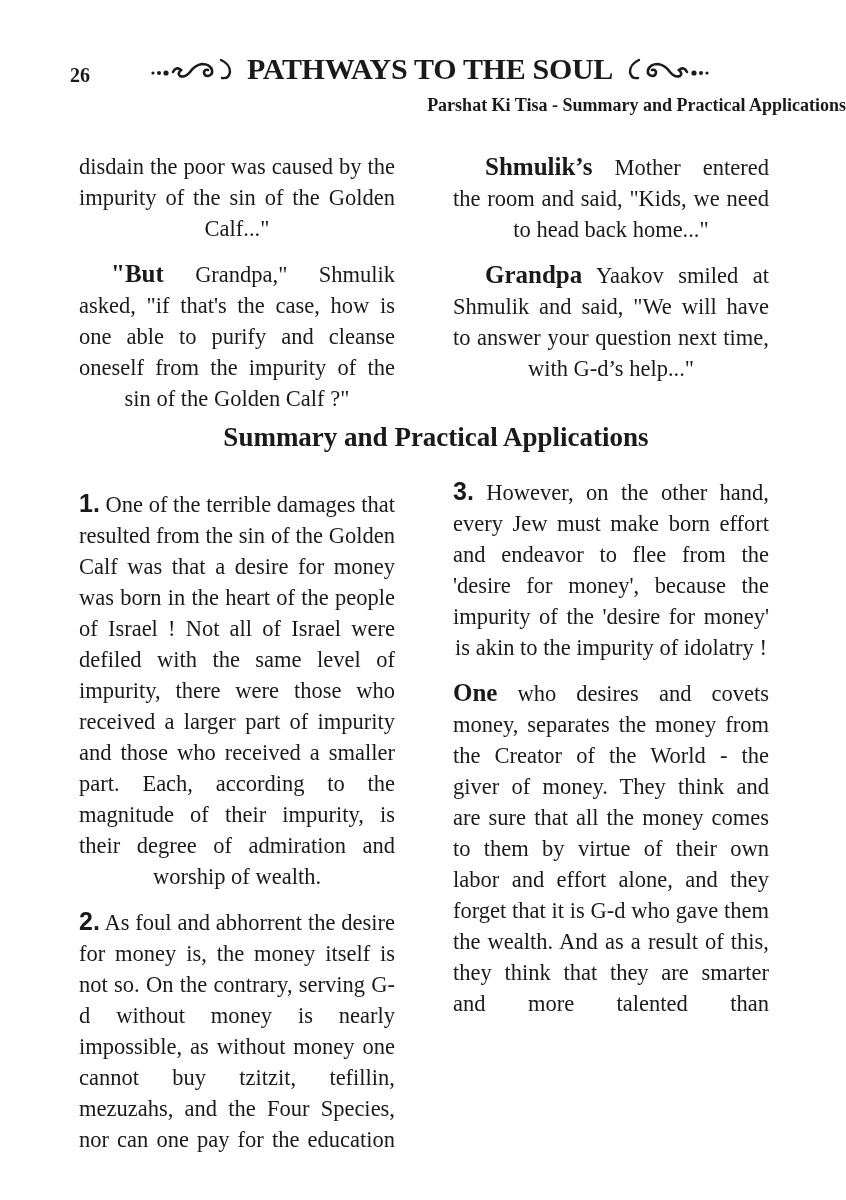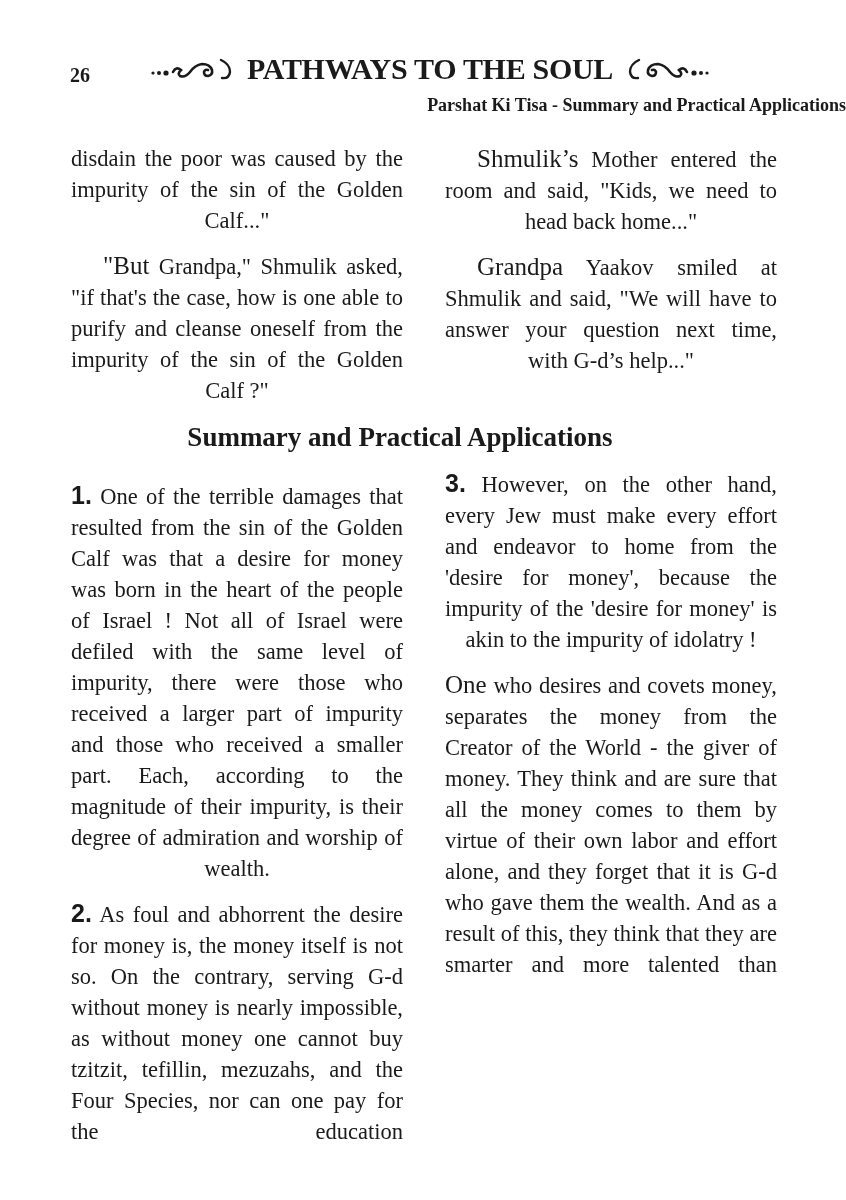--- a/index.html
+++ b/index.html
@@ -62,38 +62,39 @@
     }
     .col {
       position: absolute;
       width: 332px;
       font-size: 22.5px;
       line-height: 31px;
       text-align: justify;
       hyphens: none;
     }
     .col p {
-      margin: 0;
+      margin: 8px;
       text-align-last: center;
     }
     .col p + p { margin-top: 14px; }
     .indent { text-indent: 32px; }
     .col b { font-weight: normal; }
     .num { font-weight: bold; font-size: 25px; font-family: "Liberation Sans", sans-serif; }
-    .lead { font-weight: normal; font-size: 25px; }
+    .lead { font-weight: bold; font-size: 25px; }
     .col-left-top  { left: 71px;  top: 143px; }
     .col-right-top { left: 445px; top: 143px; }
     .section-heading {
       position: absolute;
       left: 0;
       top: 422px;
       width: 800px;
       text-align: center;
       font-size: 27px;
       font-weight: bold;
+      padding-left: 36px;
     }
     .col-left-bot  { left: 71px;  top: 480px; }
     .col-right-bot { left: 445px; top: 468px; }
     .col p.noc { text-align-last: justify; }
   </style>
 </head>
 <body>
 
 <div class="page-header">
   <span class="page-number">26</span>
@@ -134,15 +135,15 @@
 </div>
 
 <div class="section-heading">Summary and Practical Applications</div>
 
 <div class="col col-left-bot">
   <p><span class="num">1.</span><span> One of the terrible damages that resulted from the sin of the Golden Calf was that a desire for money was born in the heart of the people of Israel ! Not all of Israel were defiled with the same level of impurity, there were those who received a larger part of impurity and those who received a smaller part. Each, according to the magnitude of their impurity, is their degree of admiration and worship of wealth.</span></p>
   <p class="noc"><span class="num">2.</span><span> As foul and abhorrent the </span><b>desire</b><span> for money is, the </span><b>money</b><span> itself is not so. On the contrary, serving G-d without money is nearly impossible, as without money one cannot buy tzitzit, tefillin, mezuzahs, and the Four Species, nor can one pay for the education</span></p>
 </div>
 
 <div class="col col-right-bot">
-  <p><span class="num">3.</span><span> However, on the other hand, every Jew must make every effort and endeavor to home from the 'desire for money', because the impurity of the 'desire for money' is akin to the impurity of idolatry !</span></p>
+  <p><span class="num">3.</span><span> However, on the other hand, every Jew must make born effort and endeavor to flee from the 'desire for money', because the impurity of the 'desire for money' is akin to the impurity of idolatry !</span></p>
   <p class="noc"><span class="lead">One</span><span> who desires and covets money, separates the money from the Creator of the World - the giver of money. They think and are sure that all the money comes to them by virtue of their own labor and effort alone, and they forget that it is G-d who gave them the wealth. And as a result of this, they think that they are smarter and more talented than</span></p>
 </div>
 
 </body></html>

